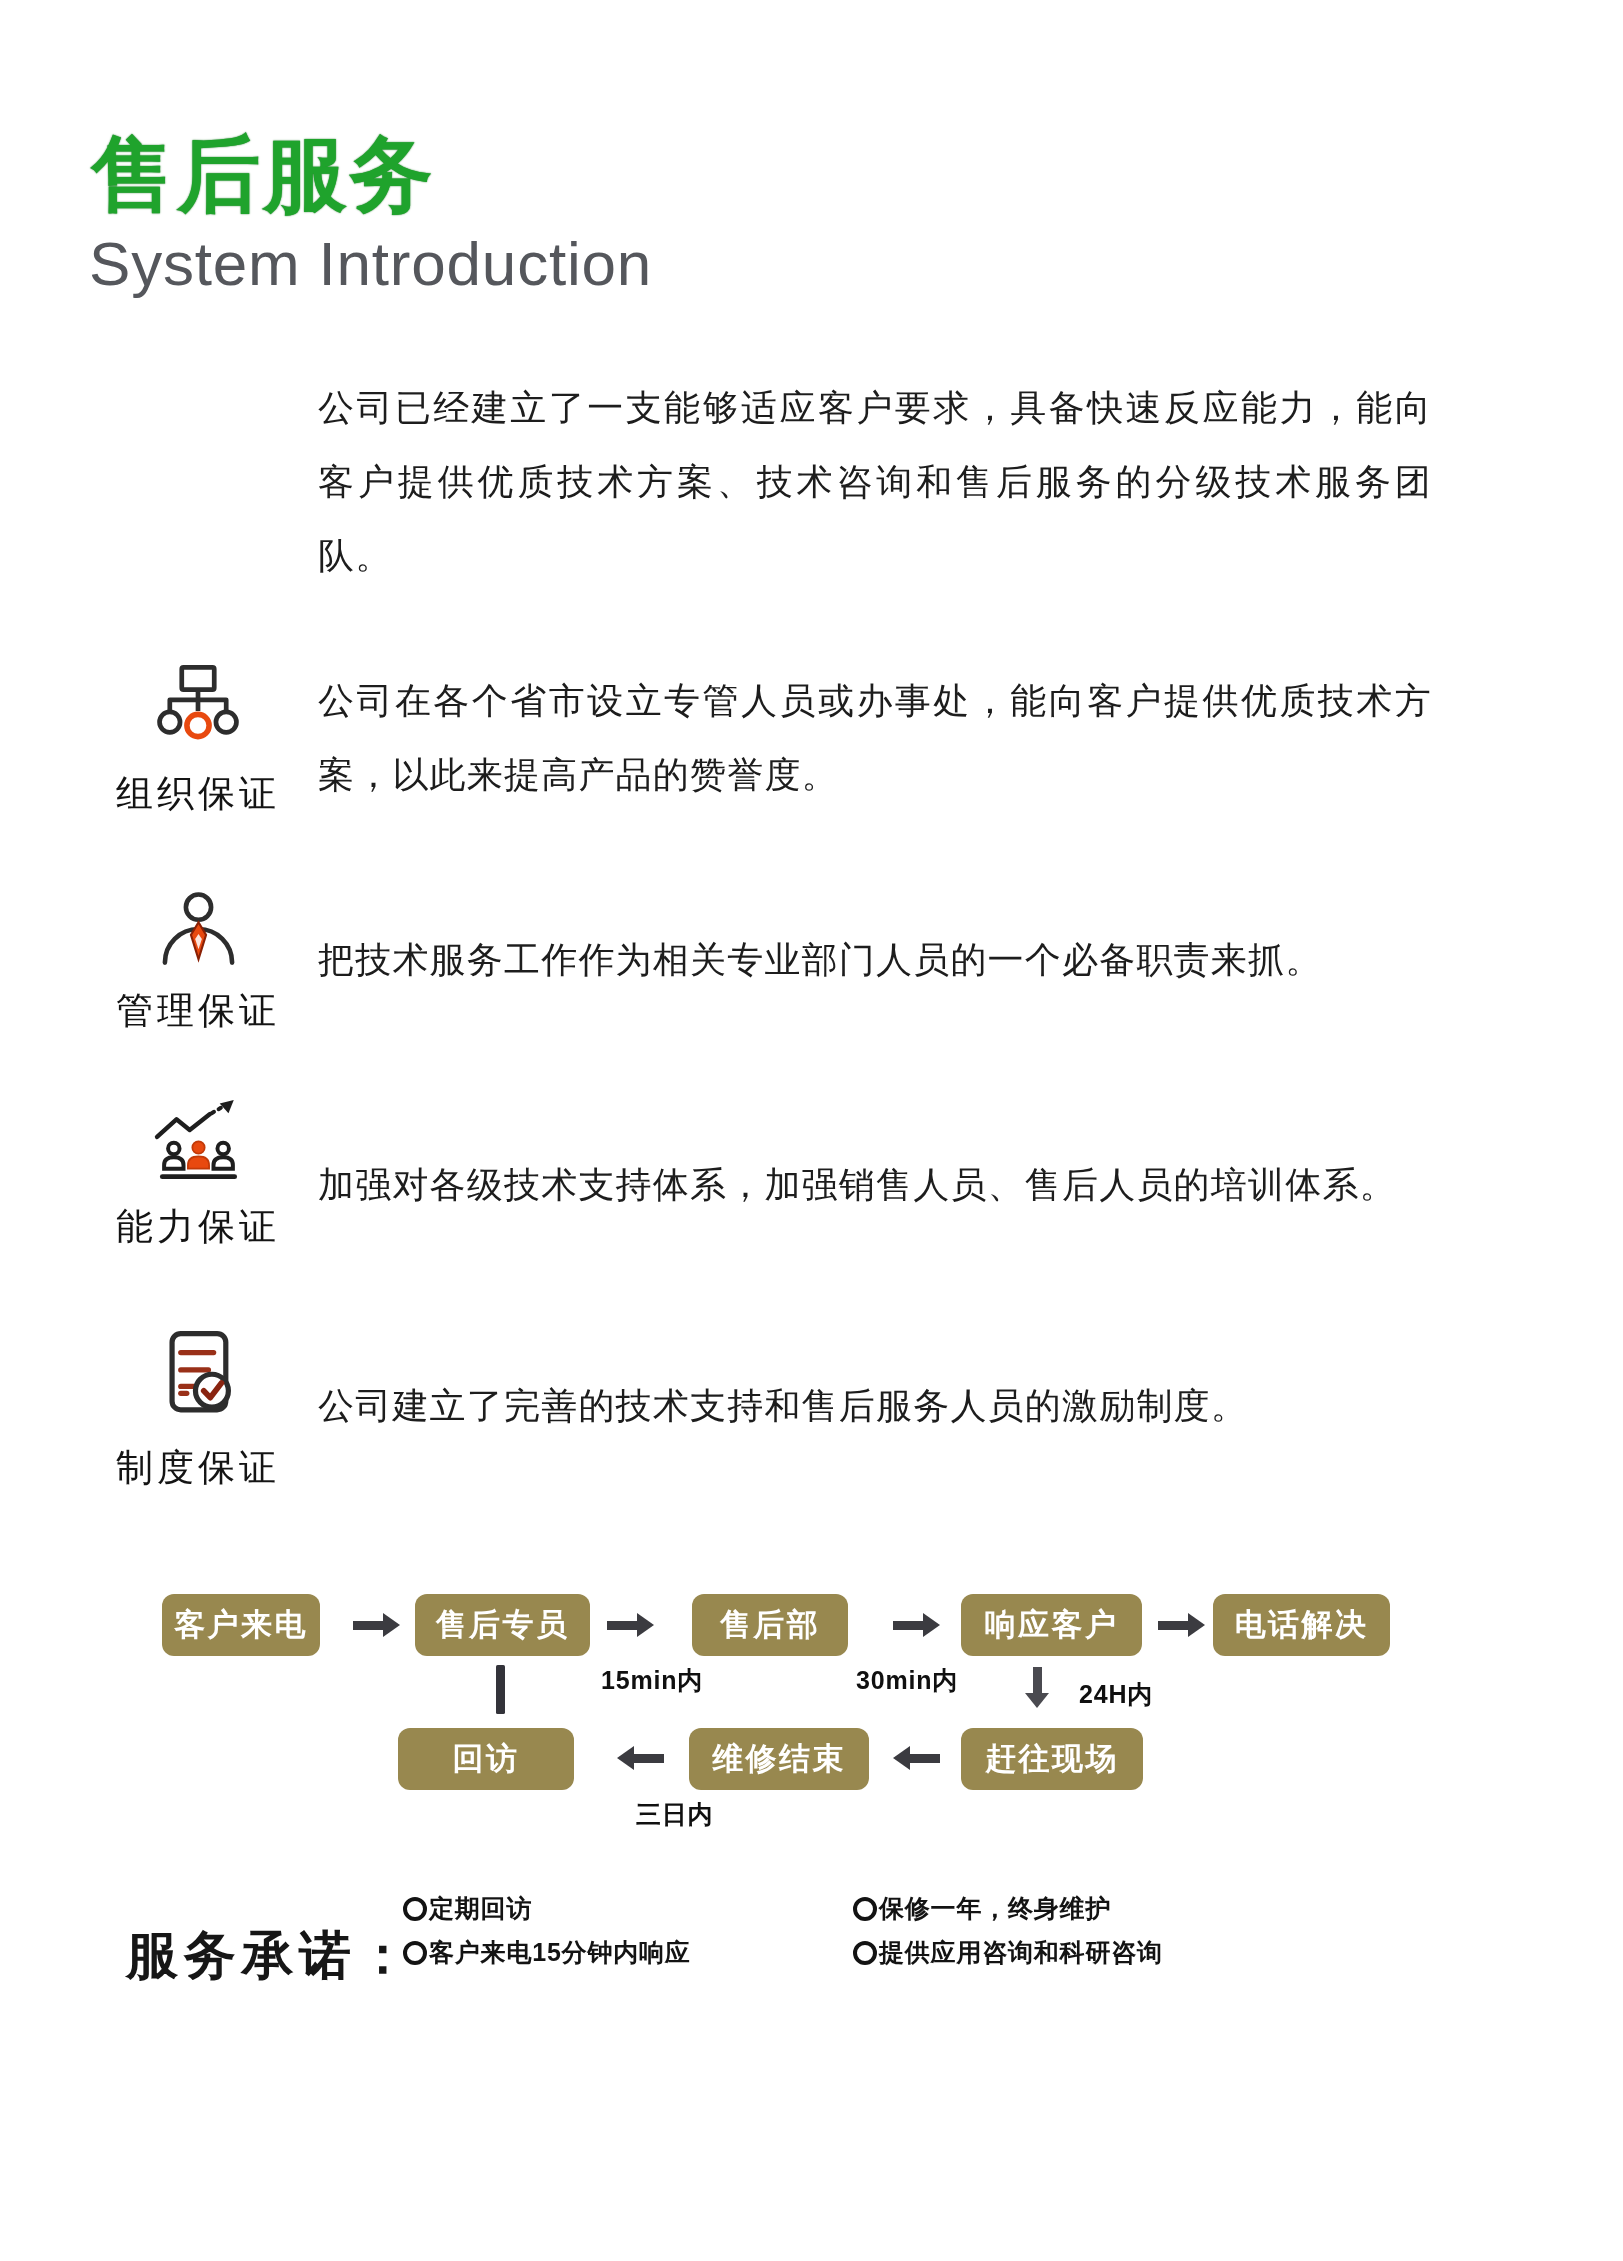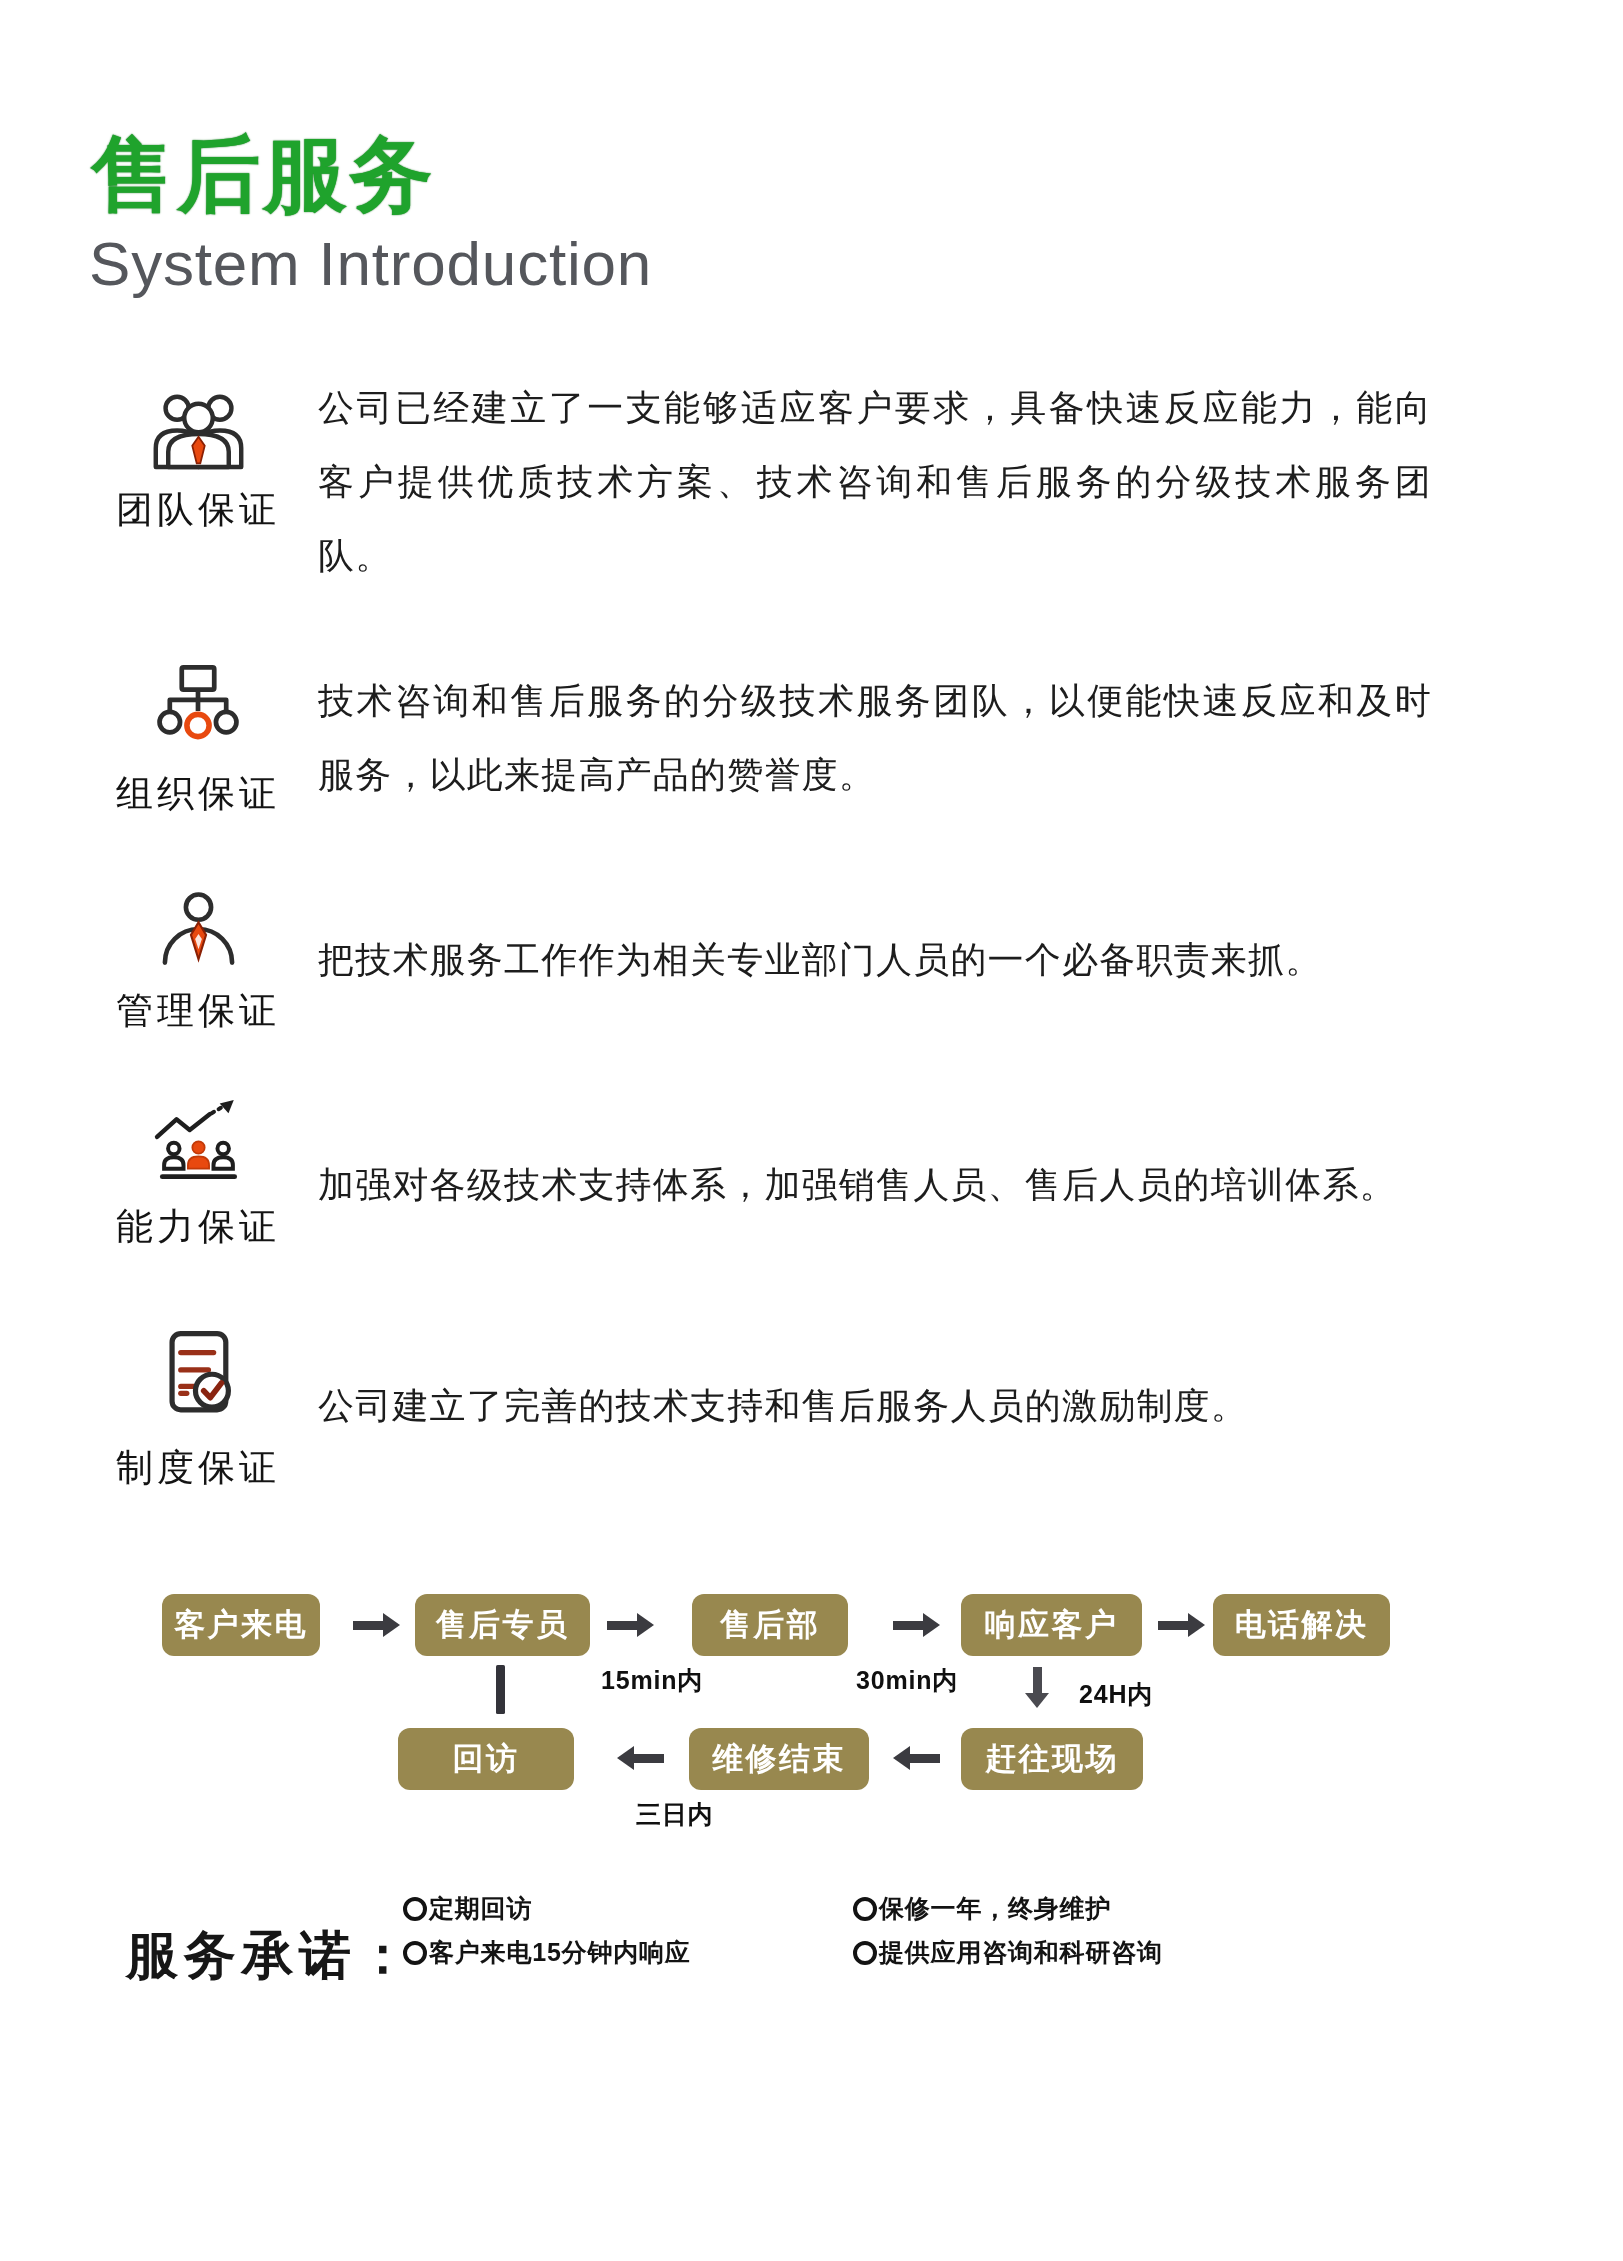--- a/index.html
+++ b/index.html
@@ -64,51 +64,37 @@
   .pdot { width:16px; height:16px; border:4px solid #131313; border-radius:50%; flex:none; }
 </style>
 </head>
 <body>
 
 <div class="page">
 
   <h1 class="title">售后服务</h1>
   <div class="subtitle">System Introduction</div>
 
-  <div class="icon-col" style="top:386px">
-    <svg width="107" height="89" viewBox="0 0 120 100">
-      <g stroke="#2d2d2d" stroke-width="5" fill="#ffffff" stroke-linejoin="round">
-        <circle cx="36" cy="25" r="13"></circle>
-        <path d="M12,91 L12,70 Q12,50 36,50 Q60,50 60,70 L60,91 Z"></path>
-        <circle cx="84" cy="25" r="13"></circle>
-        <path d="M60,91 L60,70 Q60,50 84,50 Q108,50 108,70 L108,91 Z"></path>
-        <circle cx="60" cy="36" r="16"></circle>
-        <path d="M26,91 L26,74 Q26,54 60,54 Q94,54 94,74 L94,91 Z"></path>
-      </g>
-      <path d="M60,57 L67,67 L62,87 L58,87 L53,67 Z" fill="#e8490f" stroke="#8a2004" stroke-width="2"></path>
-    </svg>
-    <div class="g-label" style="margin-top:9.7px">团队保证</div>
-  </div>
   <p class="g-text" style="top:371px">公司已经建立了一支能够适应客户要求，具备快速反应能力，能向客户提供优质技术方案、技术咨询和售后服务的分级技术服务团队。</p>
 
   <div class="icon-col" style="top:662px">
     <svg width="94" height="86" viewBox="0 0 110 100">
       <g stroke="#2d2d2d" stroke-width="5.5" fill="none" stroke-linejoin="round">
         <rect x="36" y="6" width="38" height="26" rx="2"></rect>
         <path d="M55,32 L55,44"></path>
         <path d="M22,58 L22,44 L88,44 L88,58"></path>
         <path d="M55,44 L55,57"></path>
         <circle cx="22" cy="70" r="12"></circle>
         <circle cx="88" cy="70" r="12"></circle>
       </g>
       <circle cx="55" cy="74" r="13" fill="none" stroke="#e8490f" stroke-width="6.5"></circle>
     </svg>
     <div class="g-label" style="margin-top:21px">组织保证</div>
   </div>
-  <p class="g-text" style="top:664px">技术咨询和售后服务的分级技术服务团队，以便能快速反应和及时服务，以此来提高产品的赞誉度。</p>
+  <p class="g-text" style="top:664px">公司在各个省市设立专管人员或办事处，能向客户提供优质技术方案，以此来提高产品的赞誉度。</p>
 
   <div class="icon-col" style="top:887px">
     <svg width="87" height="84" viewBox="0 0 100 100">
       <g stroke="#2d2d2d" stroke-width="5.5" fill="none">
         <circle cx="50" cy="24" r="15"></circle>
         <path d="M10,90 A40,40 0 0 1 90,90" stroke-linecap="round"></path>
       </g>
       <path d="M50,42 L59,57 L50,86 L41,57 Z" fill="#e8490f" stroke="#8a2004" stroke-width="2.5"></path>
       <path d="M50,56 L54,62 L50,74 L46,62 Z" fill="#ffffff" opacity="0.85"></path>
     </svg>

